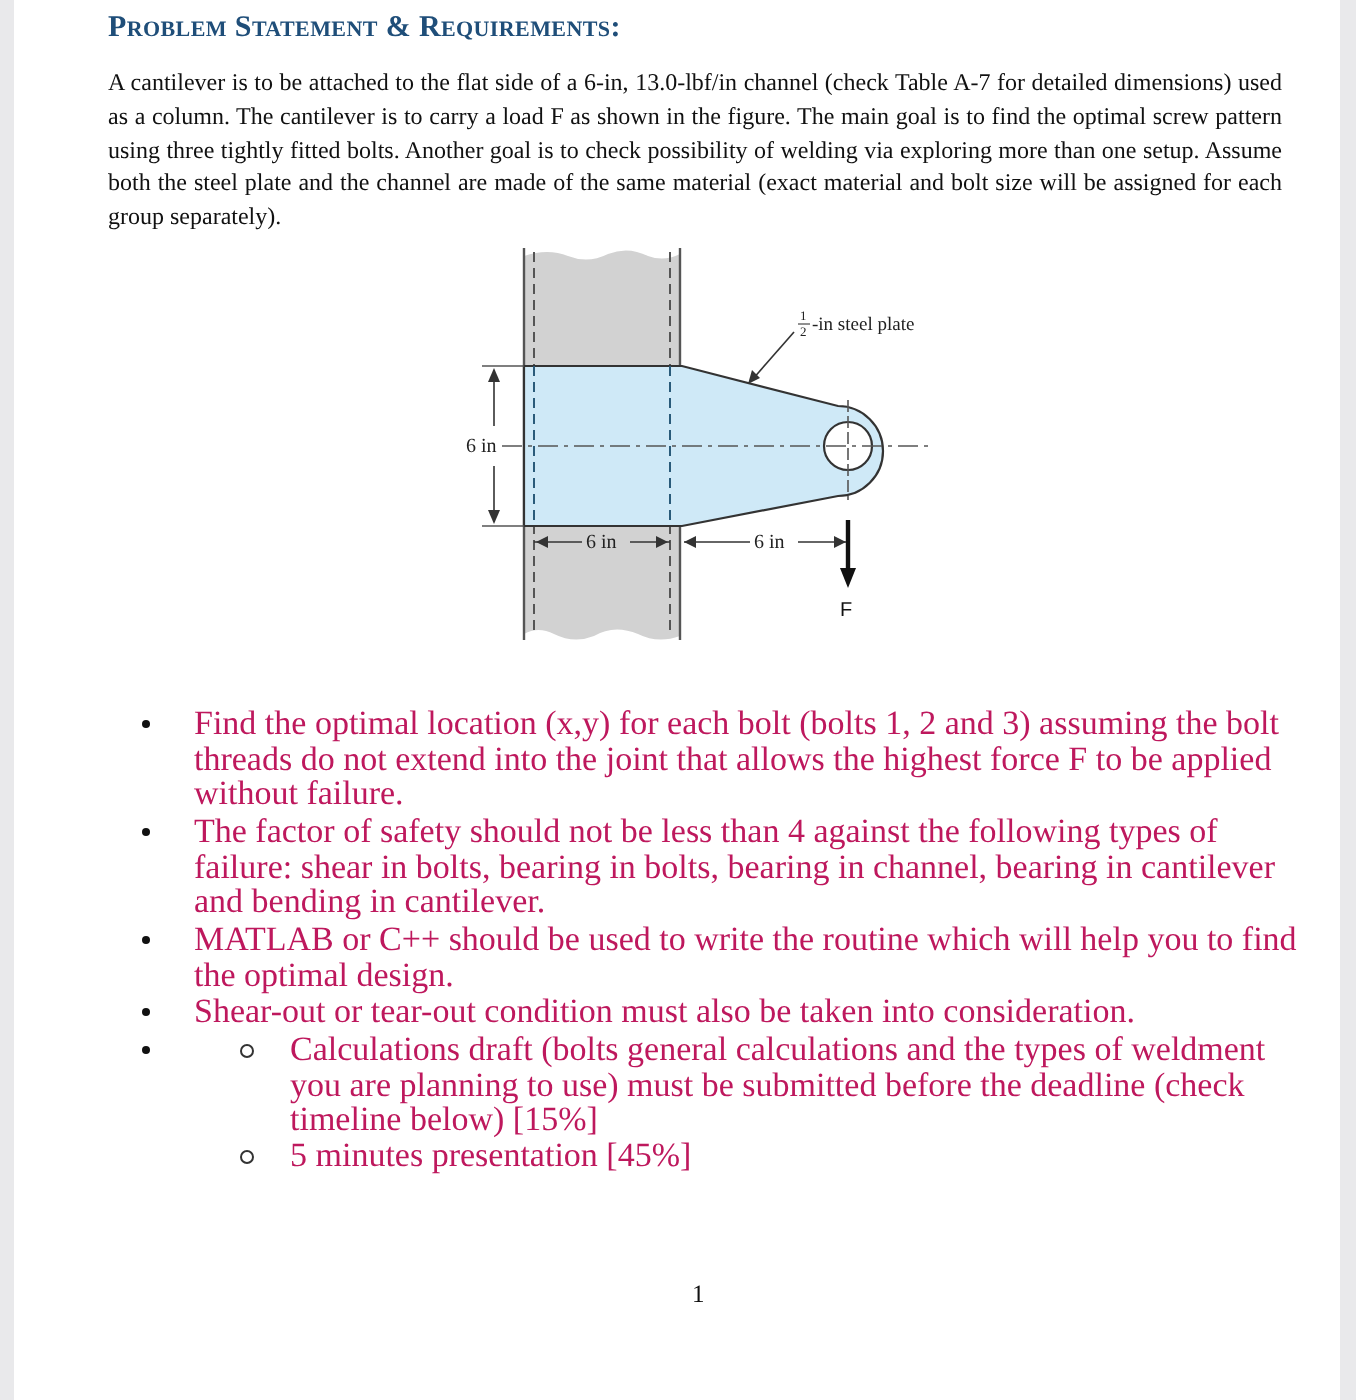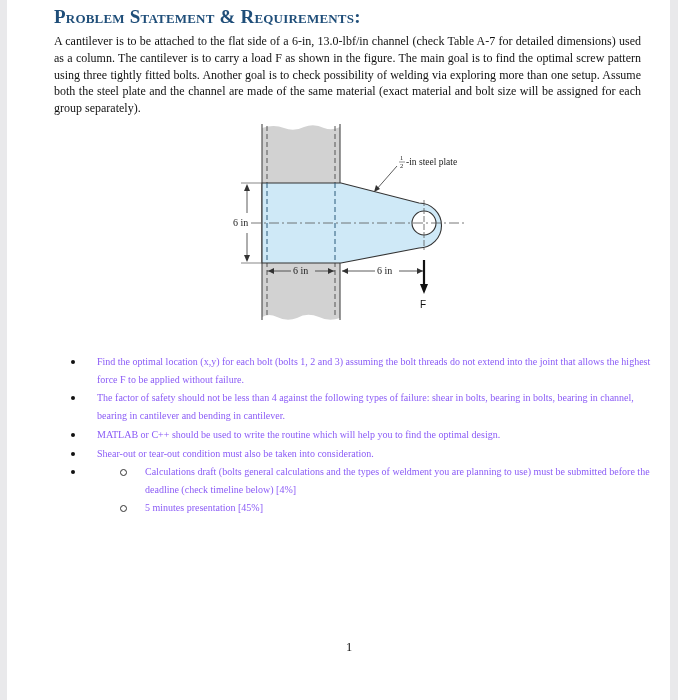--- a/index.html
+++ b/index.html
@@ -1,21 +1,21 @@
 <!DOCTYPE html>
 <html><head>
 <meta charset="utf-8">
 <style>
   html, body { margin:0; padding:0; }
   body { width:678px; height:700px; background:#e9e9eb; position:relative; overflow:hidden; font-family:"Liberation Serif", serif; }
   .page { position:absolute; left:7px; top:0; width:663px; height:700px; background:#ffffff; }
-  .title { position:absolute; left:47px; top:6px; color:#1f4e79; font-weight:bold; font-size:19px; letter-spacing:0.2px; font-variant:small-caps; font-family:"Liberation Serif", serif; }
+  .title { position:absolute; left:47px; top:6px; color:#1f4e79; font-weight:bold; font-size:15px; letter-spacing:0.2px; font-variant:small-caps; font-family:"Liberation Serif", serif; }
   .intro { position:absolute; left:47px; top:33px; width:587px; font-size:12px; line-height:16.8px; color:#111; text-align:justify; }
   .figure { position:absolute; left:222px; top:120px; width:240px; height:208px; }
-  .bullets { position:absolute; left:55px; top:353px; width:600px; font-size:10px; line-height:17.6px; color:#8b5cf6; }
+  .bullets { position:absolute; left:55px; top:353px; width:600px; font-size:17px; line-height:17.6px; color:#be185d; }
   .bullet { position:relative; padding-left:35px; margin:0 0 1.2px 0; }
   .bullet .dot { position:absolute; left:9px; top:7px; width:4px; height:4px; background:#111; border-radius:50%; }
   .sub { position:relative; padding-left:83px; }
   .sub .circ { position:absolute; left:58px; top:6px; width:5px; height:5px; border:1px solid #333; border-radius:50%; }
   .pagenum { position:absolute; left:339px; top:640px; font-size:12.5px; color:#111; }
 </style>
 </head>
 <body>
 
 <div class="page">
@@ -71,18 +71,18 @@
       <text x="177" y="45" font-size="9.5" font-family="Liberation Serif, serif" fill="#222">-in steel plate</text>
     </svg>
   </div>
 
   <div class="bullets">
     <div class="bullet"><span class="dot"></span><span>Find the optimal location (x,y) for each bolt (bolts 1, 2 and 3) assuming the bolt threads do not extend into the joint that allows the highest force F to be applied without failure.</span></div>
     <div class="bullet"><span class="dot"></span><span>The factor of safety should not be less than 4 against the following types of failure: shear in bolts, bearing in bolts, bearing in channel, bearing in cantilever and bending in cantilever.</span></div>
     <div class="bullet"><span class="dot"></span><span>MATLAB or C++ should be used to write the routine which will help you to find the optimal design.</span></div>
     <div class="bullet"><span class="dot"></span><span>Shear-out or tear-out condition must also be taken into consideration.</span></div>
     <div class="bullet"><span class="dot"></span></div>
-    <div class="sub"><span class="circ"></span><span>Calculations draft (bolts general calculations and the types of weldment you are planning to use) must be submitted before the deadline (check timeline below) [4%]</span></div>
+    <div class="sub"><span class="circ"></span><span>Calculations draft (bolts general calculations and the types of weldment you are planning to use) must be submitted before the deadline (check timeline below) [15%]</span></div>
     <div class="sub"><span class="circ"></span><span>5 minutes presentation [45%]</span></div>
   </div>
 
   <div class="pagenum">1</div>
 </div>
 
 </body></html>

